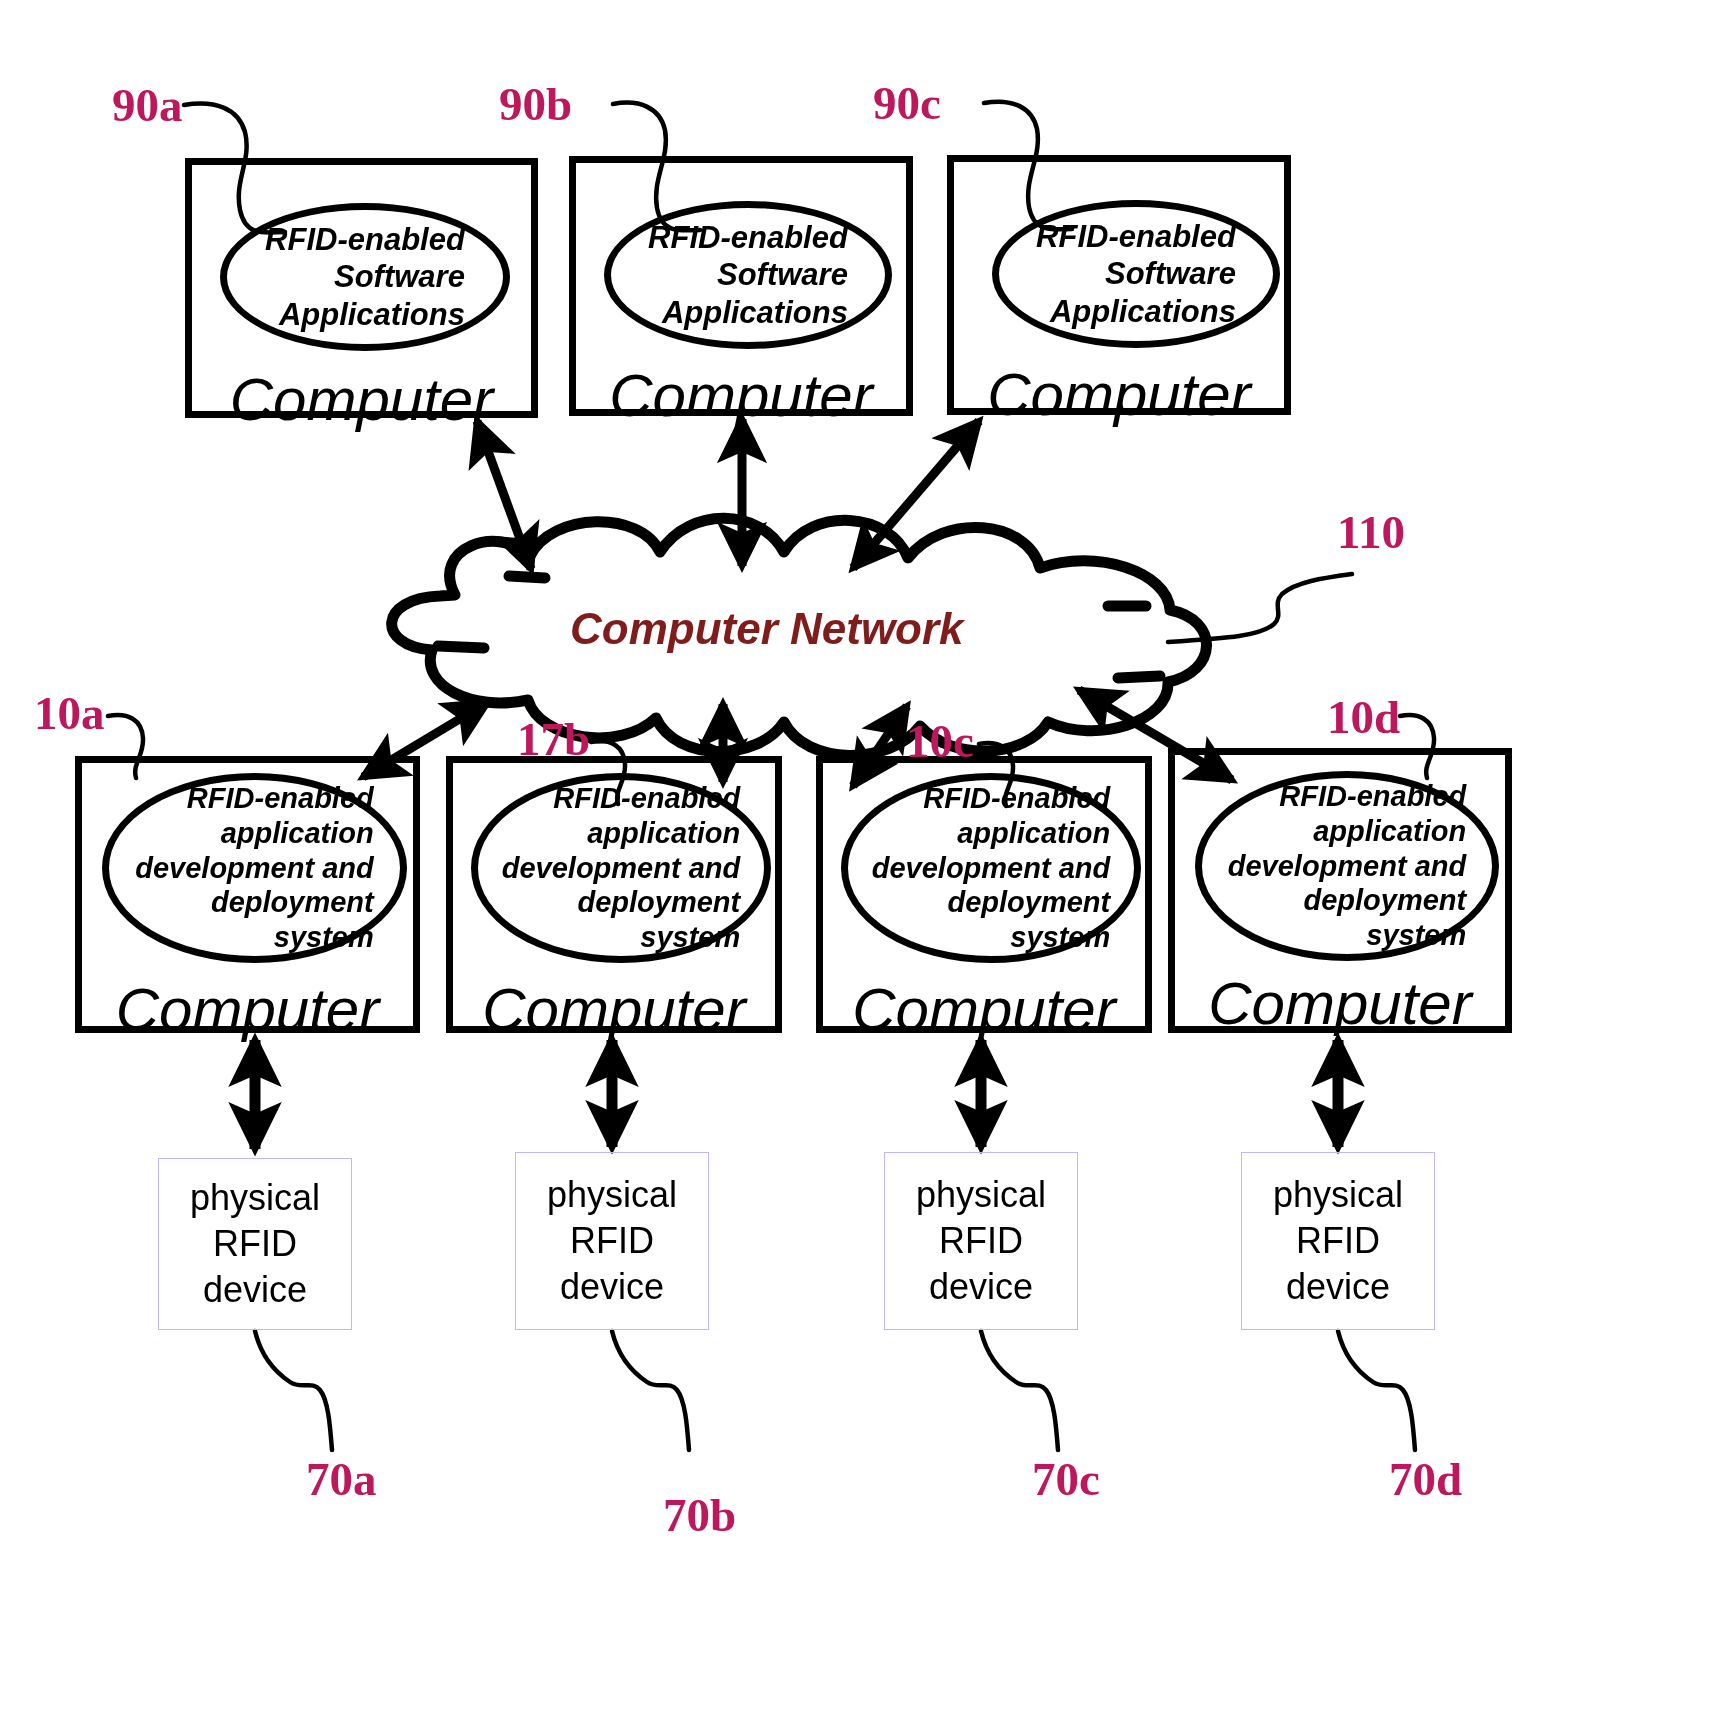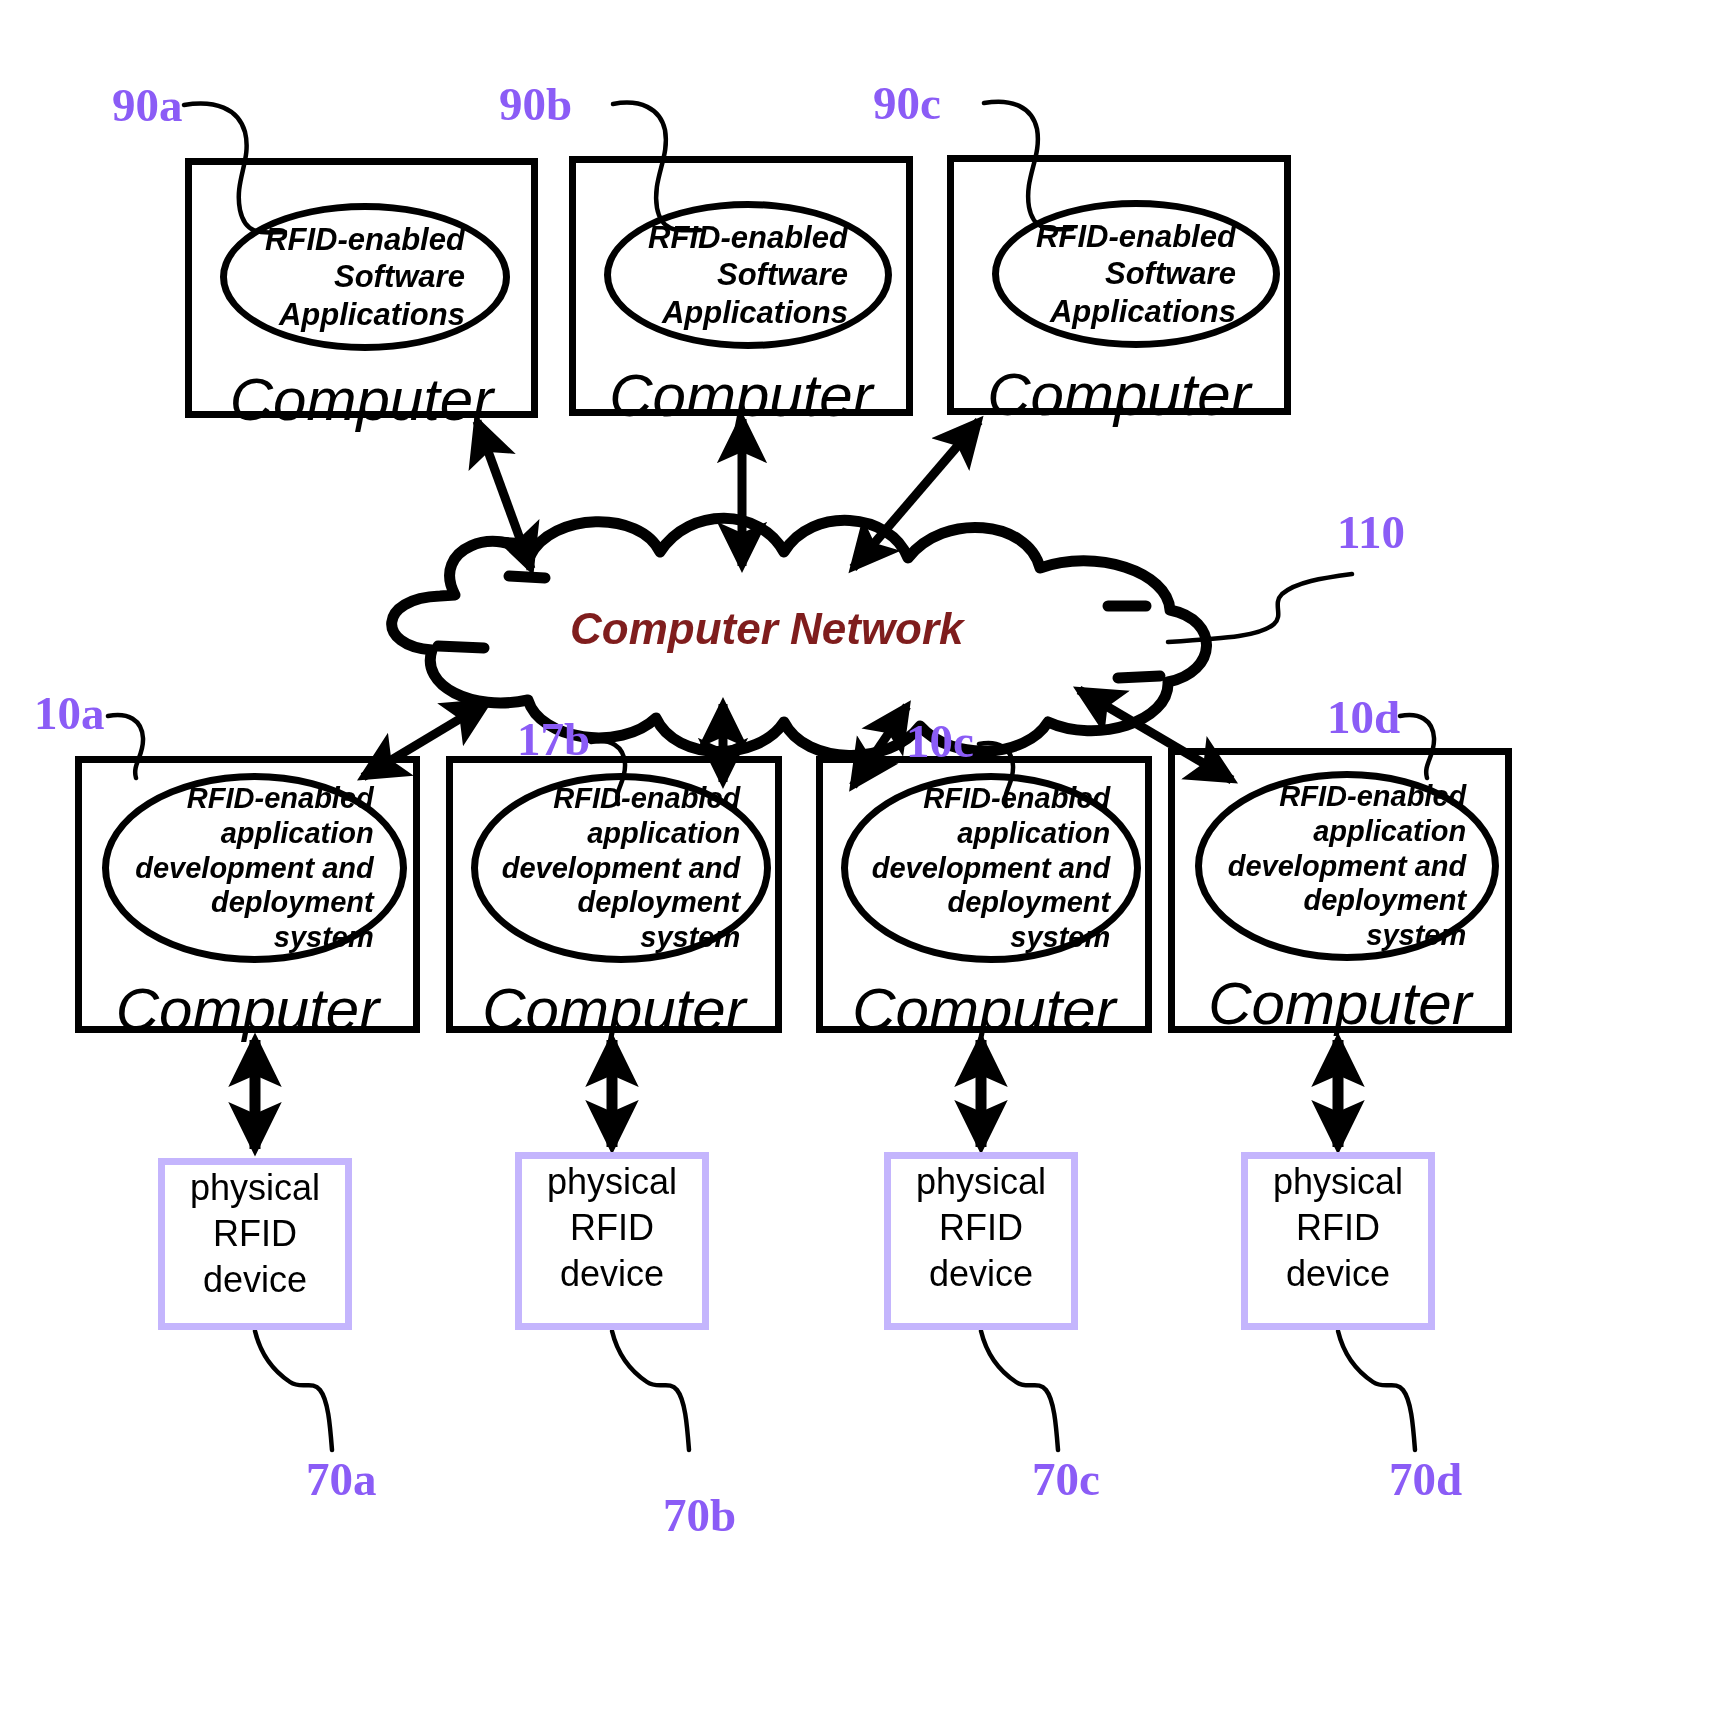--- a/index.html
+++ b/index.html
@@ -23,21 +23,21 @@
     width: 1715px;
     height: 1714px;
   }
 
   
   .ref {
     position: absolute;
     font-family: "Liberation Serif", serif;
     font-weight: bold;
     font-size: 47px;
-    color: #8b5cf6;
+    color: #be185d;
     white-space: nowrap;
     letter-spacing: 0px;
   }
 
   
   .comp-box {
     position: absolute;
     border: 7px solid #000000;
     box-sizing: border-box;
     background: transparent;
@@ -77,23 +77,24 @@
     font-weight: bold;
     color: #000000;
     line-height: 1.20;
   }
   .ell-text.big { font-size: 31px; }
   .ell-text.small { font-size: 29px; }
 
   
   .dev-box {
     position: absolute;
-    border: 7px solid #c4b5fd;
+    border: 1px solid #c4b5fd;
     box-sizing: border-box;
     display: flex;
+    align-items: center;
     justify-content: center;
   }
   .dev-text {
     text-align: center;
     font-family: "Liberation Sans", sans-serif;
     font-size: 36px;
     font-weight: normal;
     color: #000000;
     line-height: 1.28;
   }

